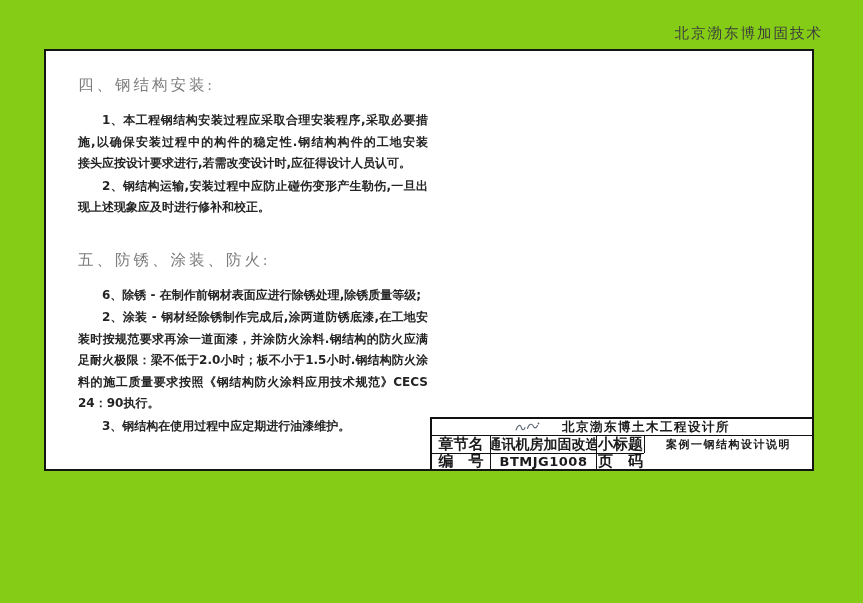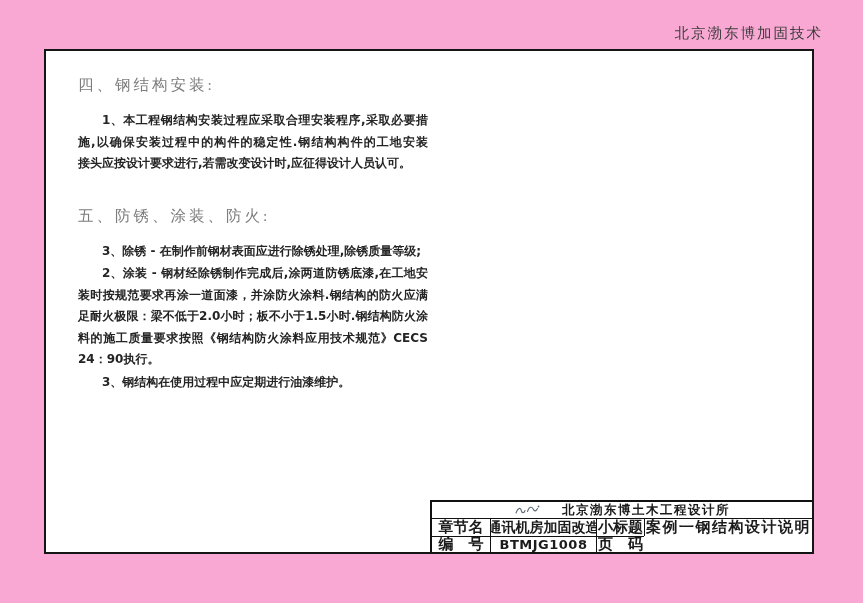--- a/index.html
+++ b/index.html
@@ -1,21 +1,21 @@
 <!DOCTYPE html>
 <html><head>
 <meta charset="utf-8">
 <style>
   html,body{margin:0;padding:0;background:#ffffff;}
-  .page{position:relative;width:863px;height:603px;background:#f9a8d4;overflow:hidden;
+  .page{position:relative;width:863px;height:603px;background:#84cc16;overflow:hidden;
         font-family:"DejaVu Sans","Liberation Sans",sans-serif;}
   .page-header{position:absolute;top:24px;right:40px;
         font-family:"Liberation Serif","DejaVu Serif",serif;
         font-size:14.5px;color:#3d3d3d;letter-spacing:2px;}
-  .frame{position:absolute;left:44px;top:49px;width:770px;height:505px;
+  .frame{position:absolute;left:44px;top:49px;width:770px;height:422px;
         border:2px solid #151515;box-sizing:border-box;background:#fff;}
   .col{position:absolute;}
   .col-left{left:32px;top:24px;width:350px;}
   .col-right{left:402px;top:34px;width:354px;}
   h2.sec{font-family:"Liberation Serif","DejaVu Serif",serif;font-weight:400;
         font-size:15.5px;color:#7c7c7c;letter-spacing:3px;margin:0 0 14px 0;}
   h2.sec.gapped{margin-top:31px;}
   p.body{font-size:12px;font-weight:700;color:#242424;line-height:21.5px;
         margin:0 0 1px 0;text-indent:2em;text-align:justify;}
   
@@ -24,40 +24,41 @@
         display:grid;grid-template-columns:58px 106px 48px auto;
         grid-template-rows:16px 18px 16px;}
   .tb{border-left:1px solid #111;border-top:1px solid #111;box-sizing:border-box;
         display:flex;align-items:center;justify-content:center;overflow:hidden;
         font-weight:700;color:#1b1b1b;white-space:nowrap;}
   .tb.c1{border-left:none;}
   .tb-company{grid-column:1/-1;border-top:none;border-left:none;gap:22px;
         font-size:12.5px;letter-spacing:1.5px;}
   .tb-label{font-size:15px;}
   .tb-project{font-size:14px;line-height:8.5px;letter-spacing:0;}
-  .tb-subtitle{font-size:15px;letter-spacing:1.5px;}
+  .tb-subtitle{font-size:11px;letter-spacing:1.5px;}
   .tb-code{font-size:13px;letter-spacing:0.5px;}
   .tb-page{font-size:11px;letter-spacing:1px;margin-top:16px;}
   .logo svg{display:block;}
 </style>
 </head>
 <body>
 
 <div class="page">
 
   <div class="page-header">北京渤东博加固技术</div>
 
   <div class="frame">
 
     <div class="col col-left">
       <h2 class="sec">四、钢结构安装:</h2>
       <p class="body">1、本工程钢结构安装过程应采取合理安装程序,采取必要措施,以确保安装过程中的构件的稳定性.钢结构构件的工地安装　　接头应按设计要求进行,若需改变设计时,应征得设计人员认可。</p>
+      <p class="body">2、钢结构运输,安装过程中应防止碰伤变形产生勒伤,一旦出现上述现象应及时进行修补和校正。</p>
 
       <h2 class="sec gapped">五、防锈、涂装、防火:</h2>
-      <p class="body">3、除锈 - 在制作前钢材表面应进行除锈处理,除锈质量等级;</p>
+      <p class="body">6、除锈 - 在制作前钢材表面应进行除锈处理,除锈质量等级;</p>
       <p class="body">2、涂装 - 钢材经除锈制作完成后,涂两道防锈底漆,在工地安装时按规范要求再涂一道面漆，并涂防火涂料.钢结构的防火应满足耐火极限：梁不低于2.0小时；板不小于1.5小时.钢结构防火涂料的施工质量要求按照《钢结构防火涂料应用技术规范》CECS 24：90执行。</p>
       <p class="body">3、钢结构在使用过程中应定期进行油漆维护。</p>
     </div>
 
 
     <div class="title-block">
 
       <div class="tb tb-company">
         <span class="logo">
           <svg width="26" height="12" viewBox="0 0 26 12">

